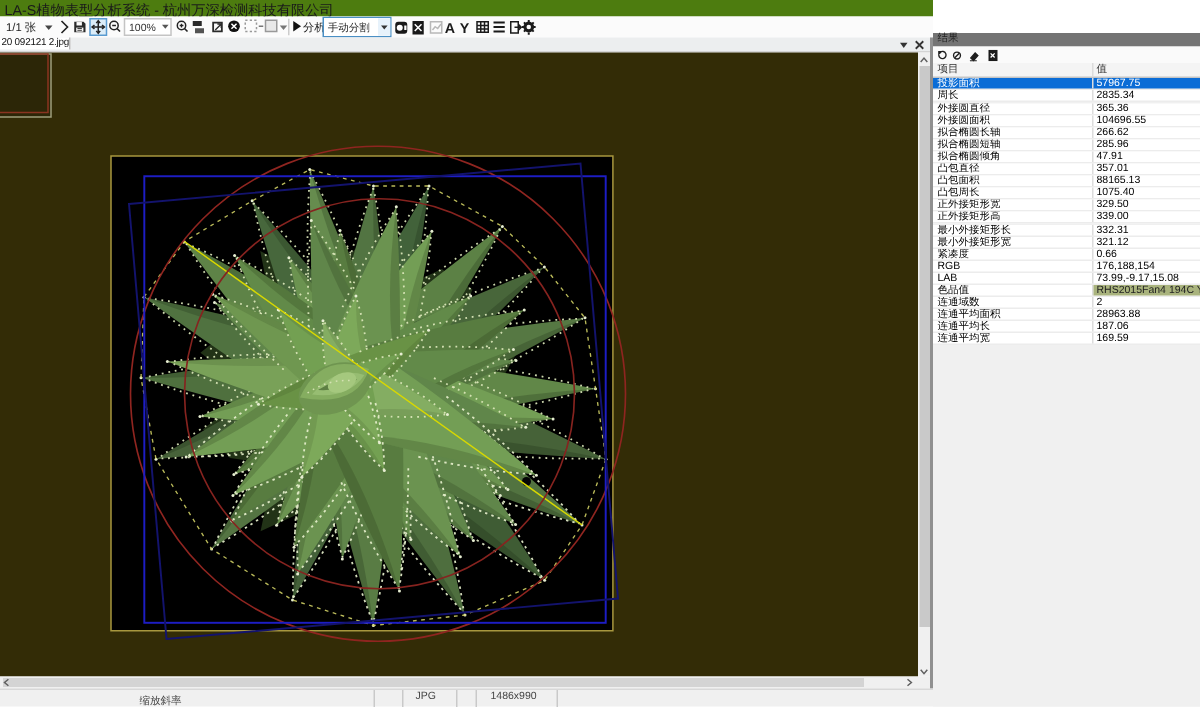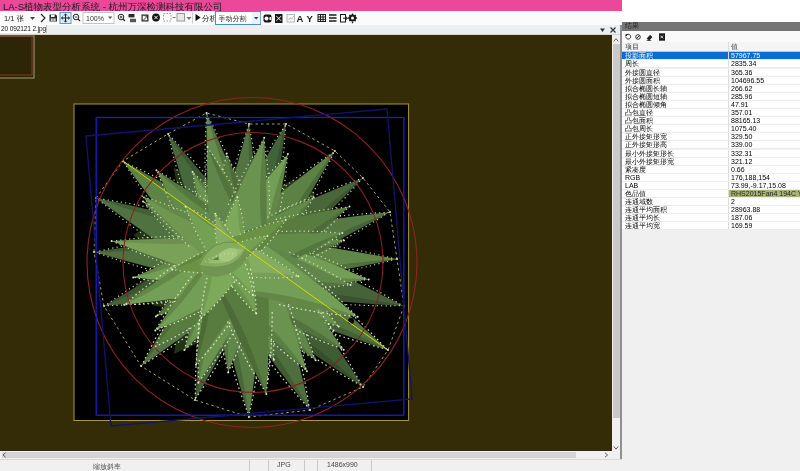--- a/index.html
+++ b/index.html
@@ -1,16 +1,16 @@
 <!DOCTYPE html>
 <html><head><meta charset="utf-8"><style>
 * { margin:0; padding:0; box-sizing:border-box; }
 html,body { width:800px; height:471px; overflow:hidden; font-family:"Liberation Sans",sans-serif; -webkit-font-smoothing:antialiased; }
 .abs { position:absolute; }
-#titlebar { left:0; top:0; width:800px; height:11px; background:#ec4899; }
+#titlebar { left:0; top:0; width:800px; height:11px; background:#4d7c0f; }
 #titletext { left:3px; top:1px; font-size:9.5px; color:#1a1a1a; white-space:nowrap; }
 #toolbar { left:0; top:11px; width:800px; height:14px; background:#fbfbfb; }
 #tabstrip { left:0; top:25px; width:622px; height:10px; background:#eceeef; border-bottom:1px solid #d4d4d4; }
 #tab1 { left:0; top:25px; width:47px; height:8px; background:#fff; border-right:1px solid #bbb; font-size:6.6px; letter-spacing:-0.15px; color:#111; padding-left:1px; white-space:nowrap; overflow:hidden; }
 #canvas { left:0; top:35px; width:612px; height:416px; background:#332c06; overflow:hidden; }
 #vscroll { left:612px; top:35px; width:8px; height:416px; background:#f0f0f0; }
 #vthumb { left:612.5px; top:44px; width:7px; height:374px; background:#c9c9c9; }
 #hscroll { left:0; top:451px; width:620px; height:8px; background:#f0f0f0; }
 #hthumb { left:2px; top:452px; width:574px; height:6px; background:#d4d4d4; }
 #statusbar { left:0; top:459px; width:800px; height:12px; background:#f0f0f0; border-top:1px solid #d8d8d8; font-size:7px; color:#454545; }

